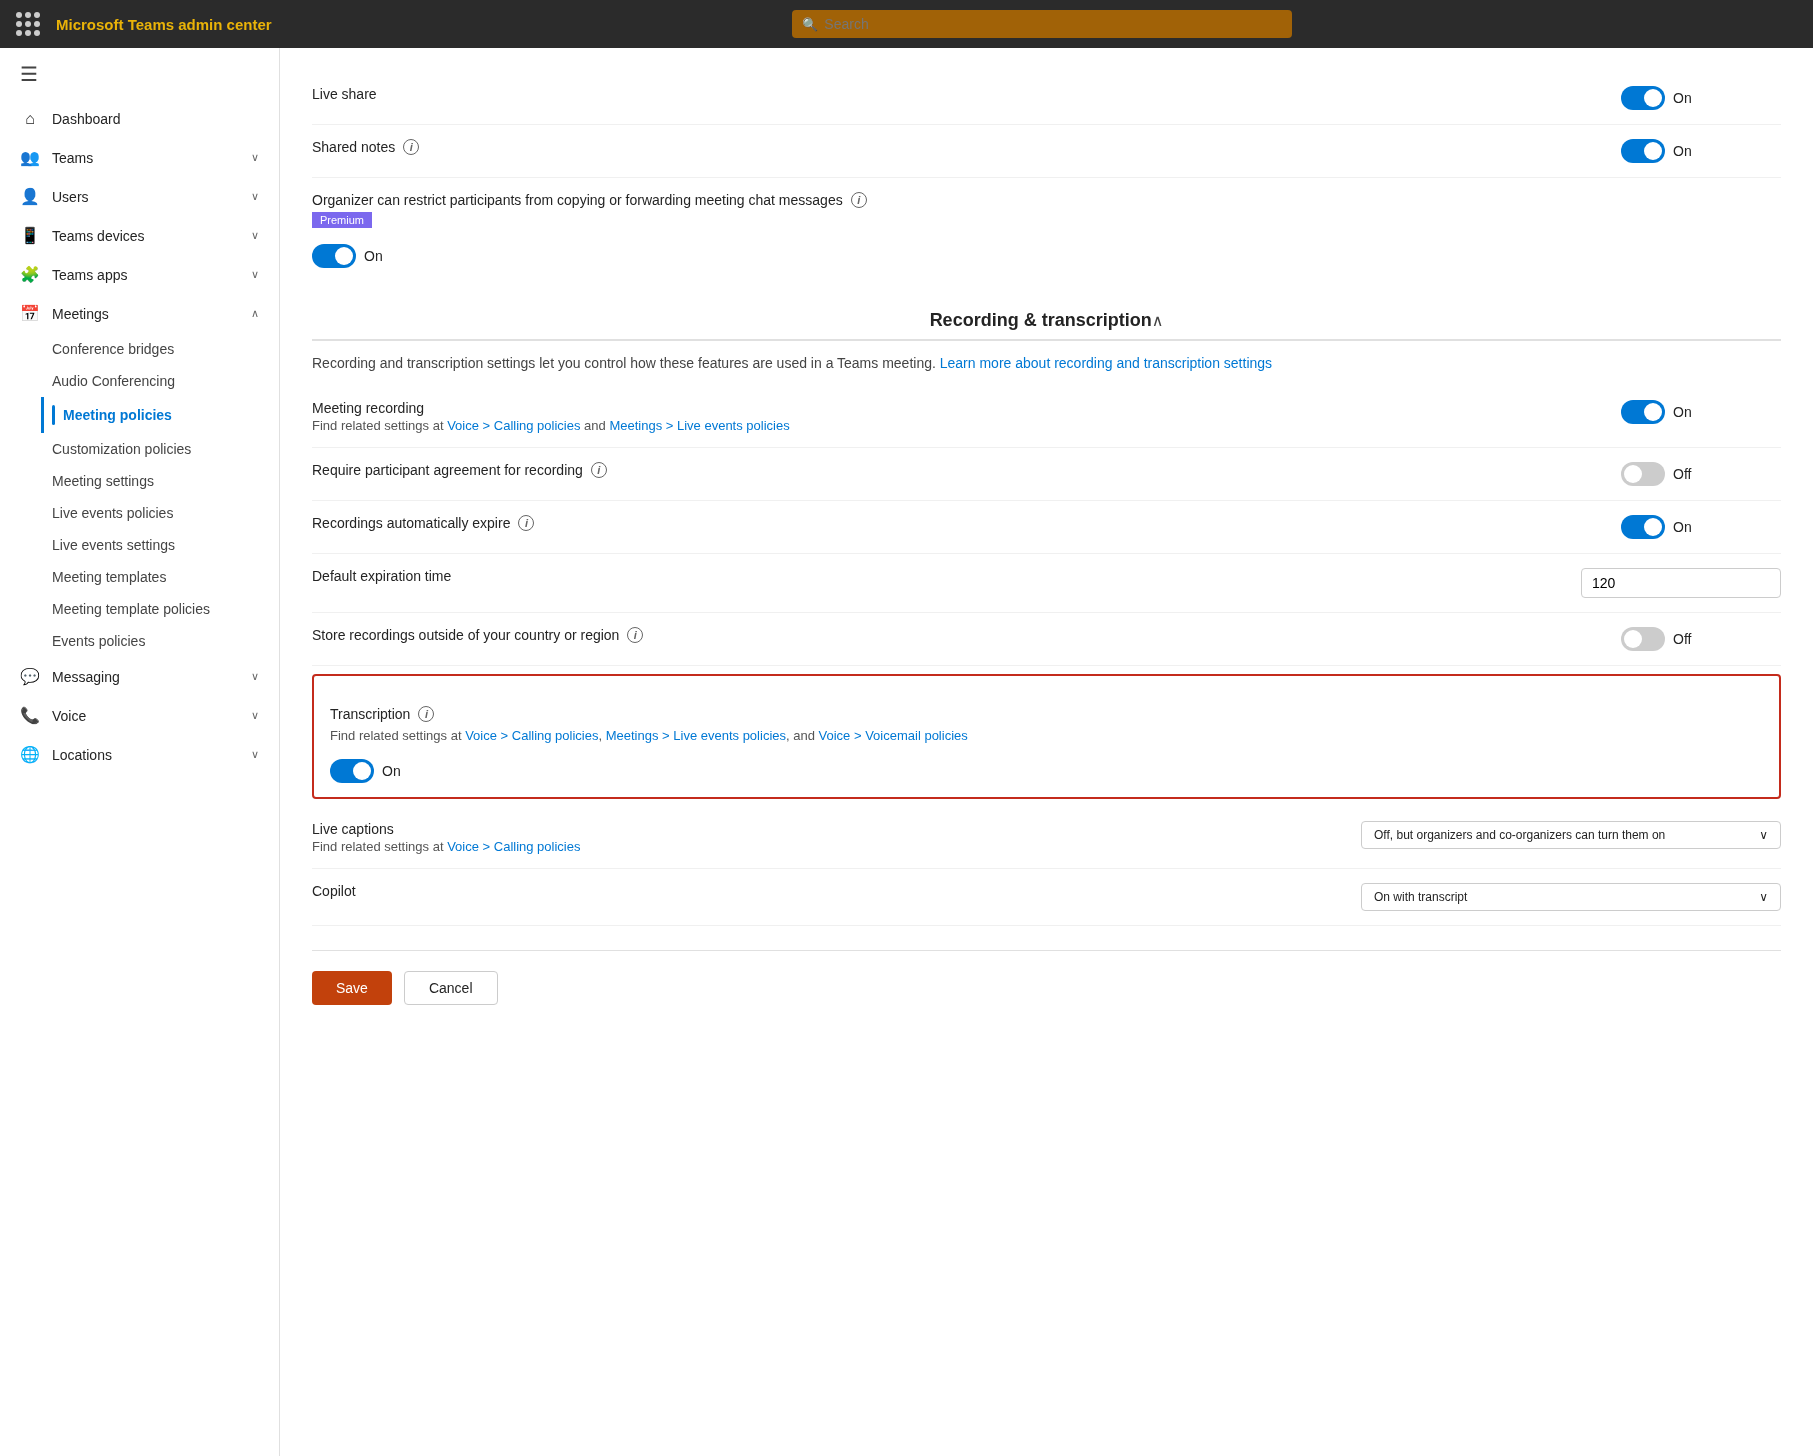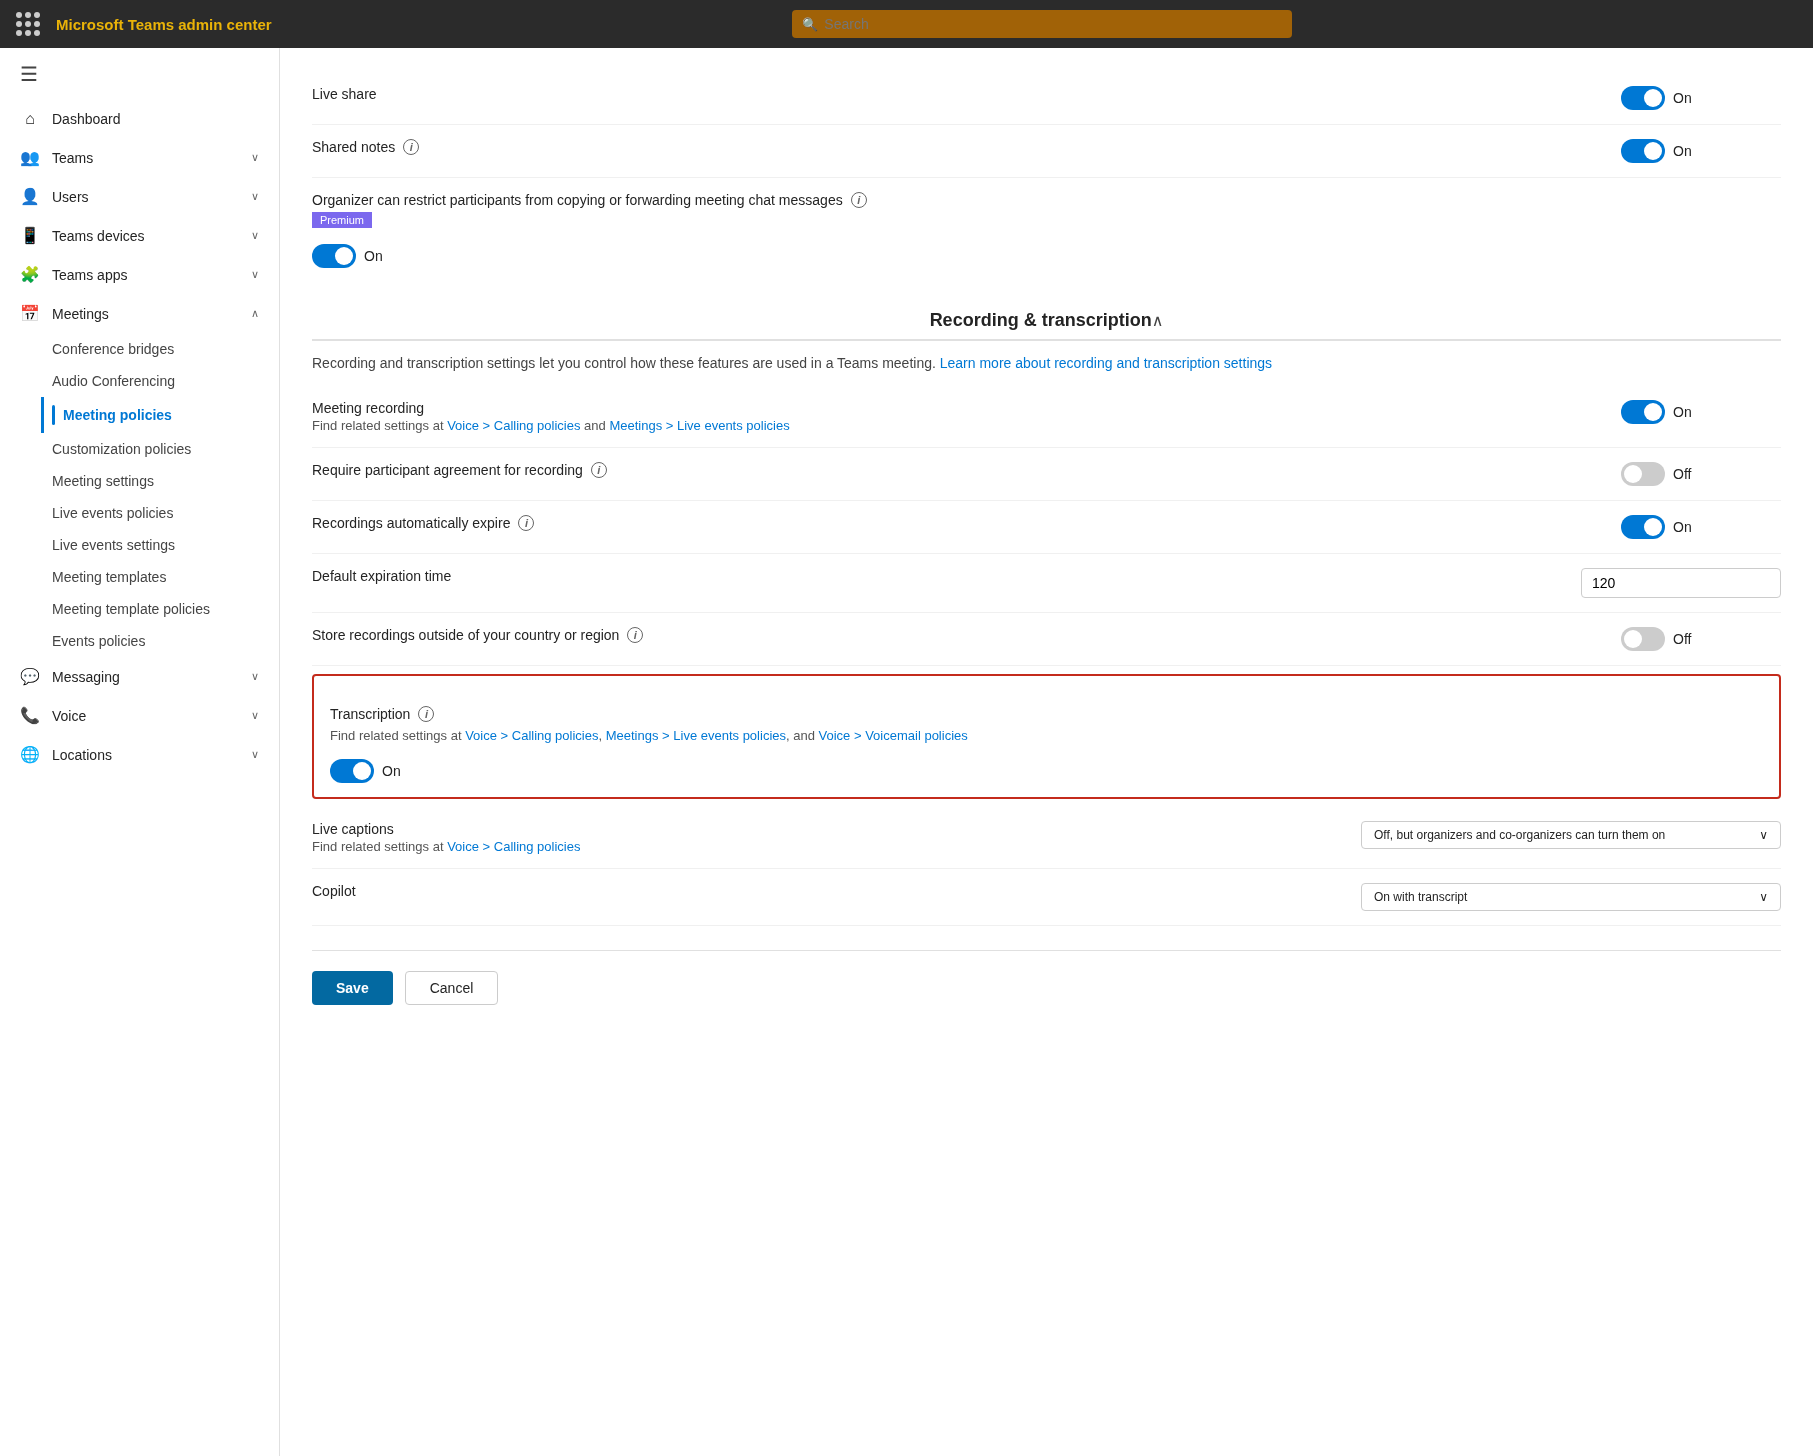--- a/index.html
+++ b/index.html
@@ -67,21 +67,21 @@
     .dropdown { display: flex; align-items: center; justify-content: space-between; padding: 6px 12px; border: 1px solid #ccc; border-radius: 4px; background: #fff; cursor: pointer; min-width: 420px; font-size: 12px; }
 
     
     .badge-premium { background: #7b68ee; color: #fff; font-size: 11px; padding: 2px 8px; border-radius: 0; display: inline-block; margin-top: 4px; }
 
     
     .highlight-box { border: 2px solid #c42b1c; border-radius: 4px; padding: 14px 16px; margin: 8px 0; }
 
     
     .footer { padding: 20px 0; display: flex; gap: 12px; border-top: 1px solid #e0e0e0; margin-top: 24px; }
-    .btn-primary { background: #0369a1; color: #fff; border: none; padding: 8px 24px; border-radius: 4px; font-size: 14px; cursor: pointer; font-weight: 700; }
+    .btn-primary { background: #c2410c; color: #fff; border: none; padding: 8px 24px; border-radius: 4px; font-size: 14px; cursor: pointer; font-weight: 400; }
     .btn-secondary { background: #fff; color: #242424; border: 1px solid #ccc; padding: 8px 24px; border-radius: 4px; font-size: 14px; cursor: pointer; }
 
     
     .info-icon { display: inline-flex; align-items: center; justify-content: center; width: 16px; height: 16px; border-radius: 50%; border: 1.5px solid #666; color: #666; font-size: 11px; font-style: italic; font-weight: bold; cursor: pointer; margin-left: 4px; vertical-align: middle; flex-shrink: 0; }
 
     .top-settings { padding-bottom: 8px; }
     .collapse-icon { cursor: pointer; font-size: 16px; color: #444; }
   </style>
 </head>
 <body>

